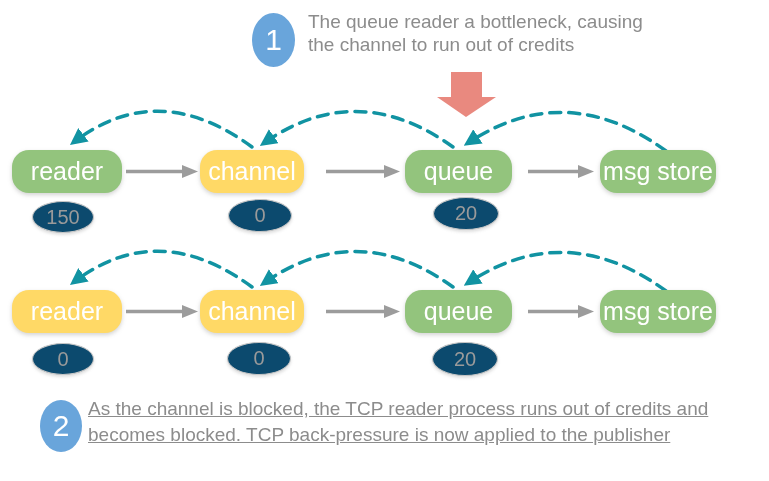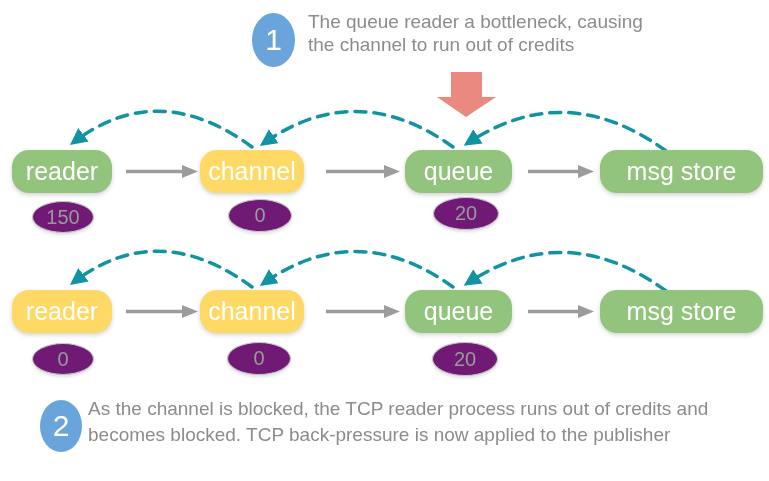--- a/index.html
+++ b/index.html
@@ -15,28 +15,28 @@
   .node{
     position:absolute;height:43px;border-radius:17px;
     display:flex;align-items:center;justify-content:center;
     color:#fff;font-size:25px;
     box-shadow:0 2px 4px rgba(130,130,130,.35);
   }
   
   .r1{top:150px;}
   
   .r2{top:290px;}
-  .n0{left:12px;width:100px;}
+  .n0{left:12px;width:110px;}
   .n1{left:200px;width:104px;}
   .n2{left:405px;width:107px;}
-  .n3{left:600px;width:163px;}
+  .n3{left:600px;width:116px;}
 
   
   .counter{
-    position:absolute;background:#701a75;border:1.5px solid #c6c6c6;border-radius:50%;
+    position:absolute;background:#0c4a6e;border:1.5px solid #c6c6c6;border-radius:50%;
     display:flex;align-items:center;justify-content:center;
     color:#9a9a9a;font-size:20px;
     box-shadow:0 2px 3px rgba(150,150,150,.30);
   }
   .c1-0{left:32px;top:201px;width:60px;height:30px;}
   .c1-1{left:228px;top:199px;width:62px;height:31px;}
   .c1-2{left:433px;top:197px;width:64px;height:31px;}
   .c2-0{left:32px;top:343px;width:60px;height:30px;}
   .c2-1{left:227px;top:342px;width:62px;height:31px;}
   .c2-2{left:432px;top:342px;width:64px;height:32px;}
@@ -48,21 +48,21 @@
     color:#fff;font-size:30px;
   }
   .badge1{left:252px;top:13px;width:43px;height:54px;}
   .badge2{left:40px;top:400px;width:42px;height:52px;}
 
   
   .note{
     position:absolute;color:var(--text-gray,#8c8c8c);font-size:19px;line-height:1.22;
   }
   .note1{left:308px;top:10px;width:356px;}
-  .note2{left:88px;top:396px;width:636px;line-height:1.36;}
+  .note2{left:88px;top:396px;width:636px;line-height:1.36;text-decoration:underline;}
 </style>
 </head>
 <body>
 
 <svg class="layer" width="769" height="481" viewBox="0 0 769 481">
   <defs>
     <marker id="tealArrow" markerUnits="userSpaceOnUse" markerWidth="17" markerHeight="17" viewBox="0 0 10 10" refX="7" refY="5" orient="auto">
       <path d="M0,0 L10,5 L0,10 Z" style="fill:var(--backpressure-teal,#1193A2)"></path>
     </marker>
   </defs>

